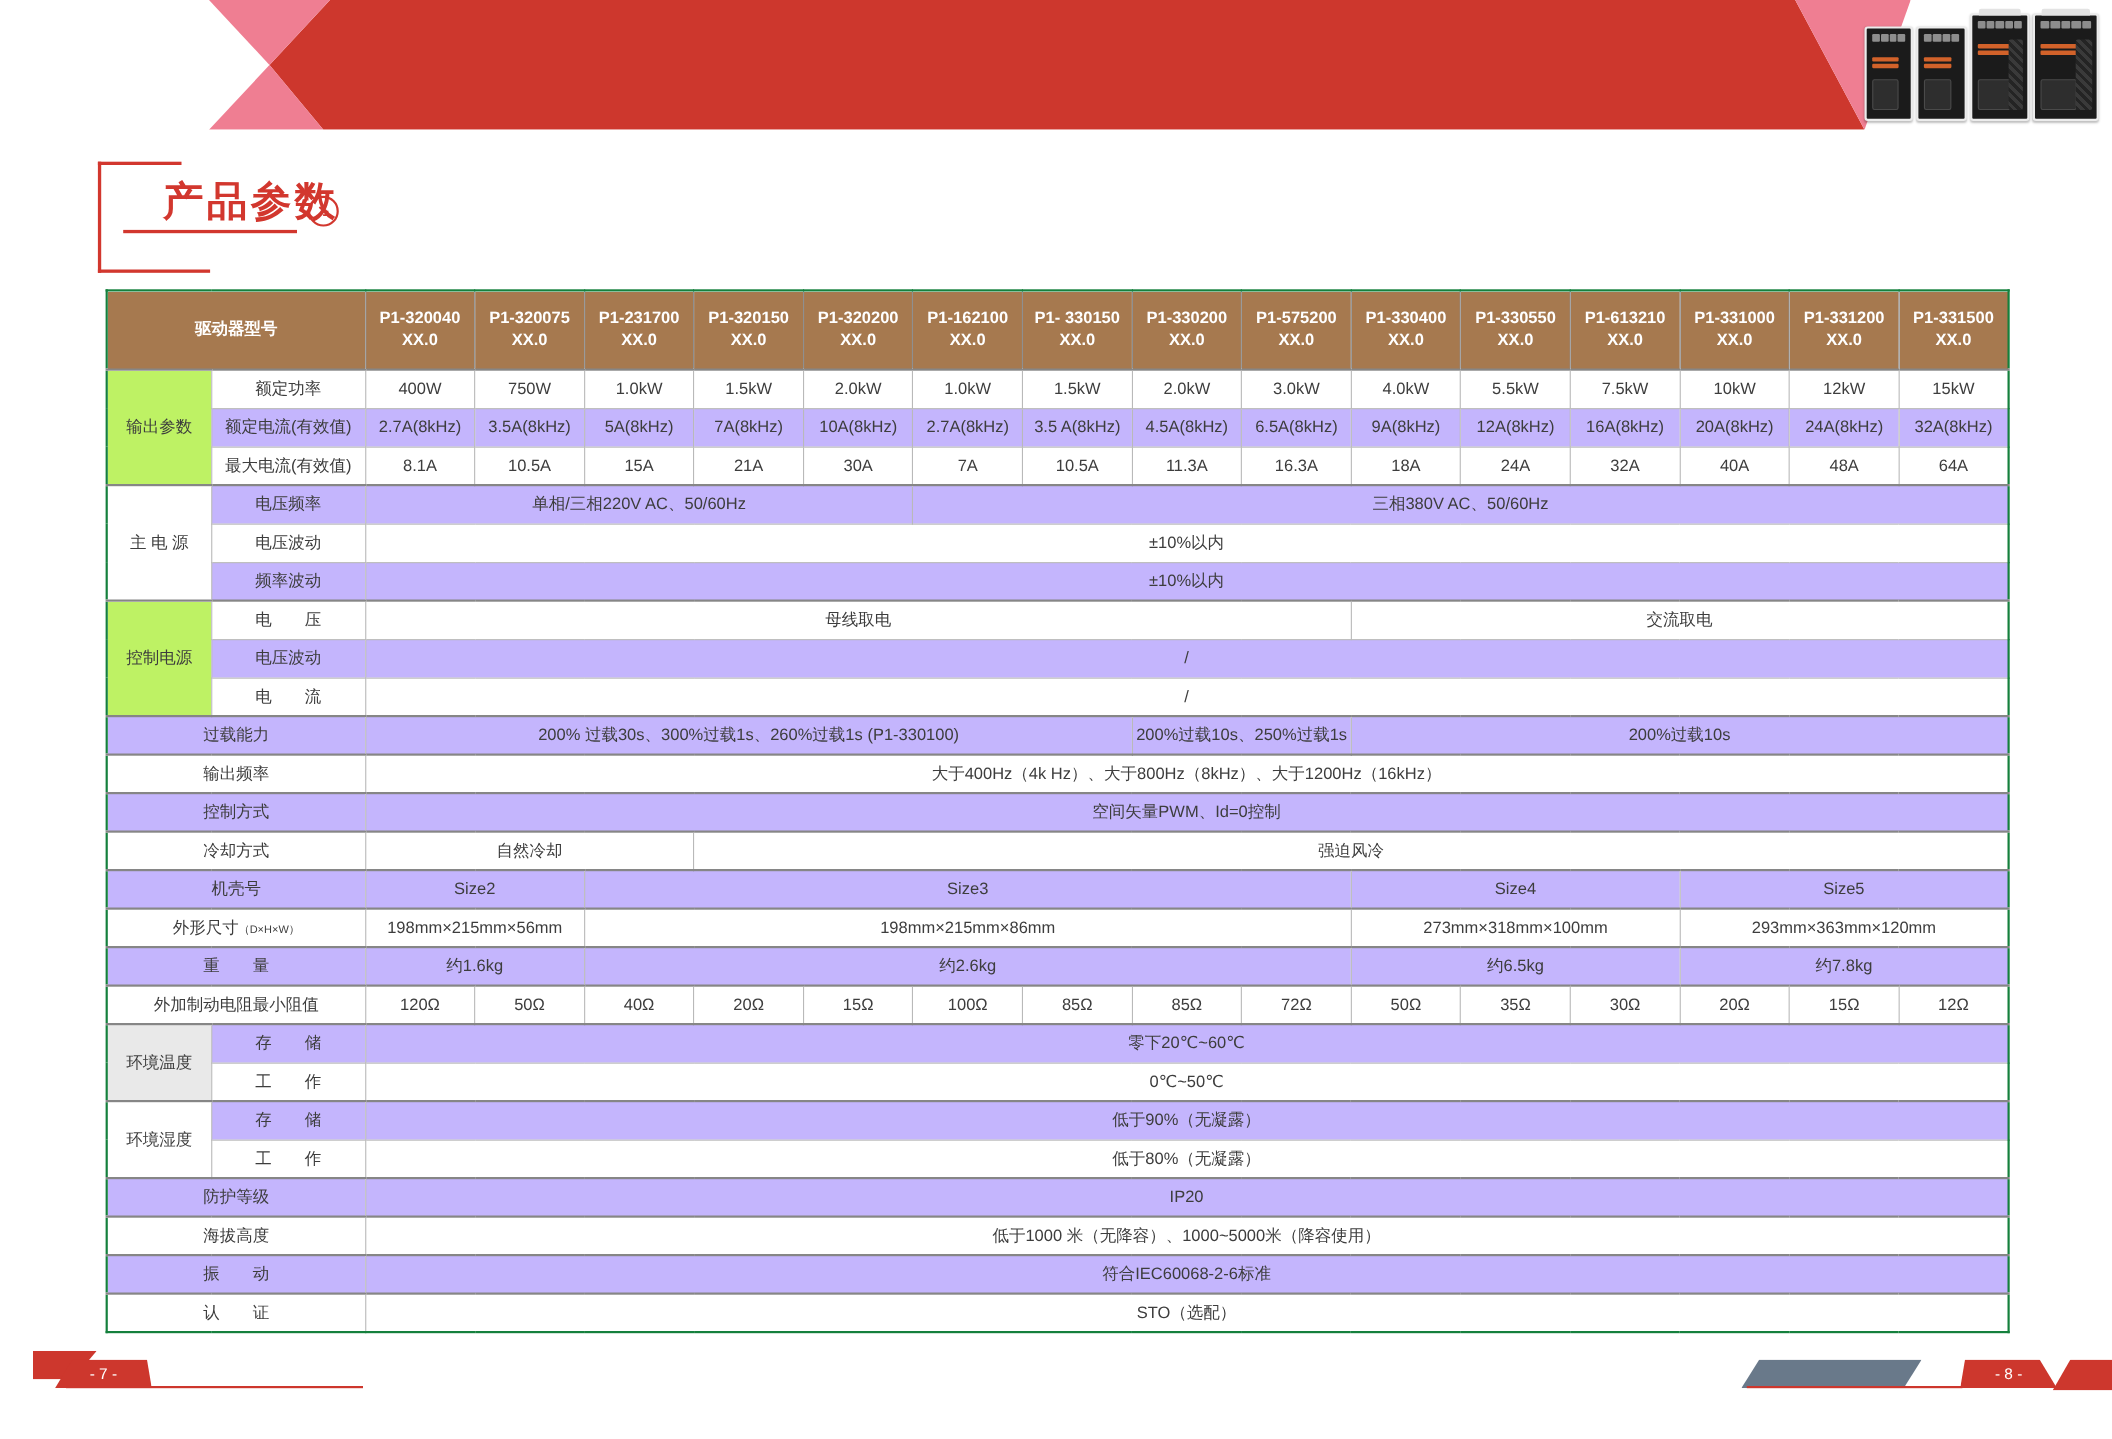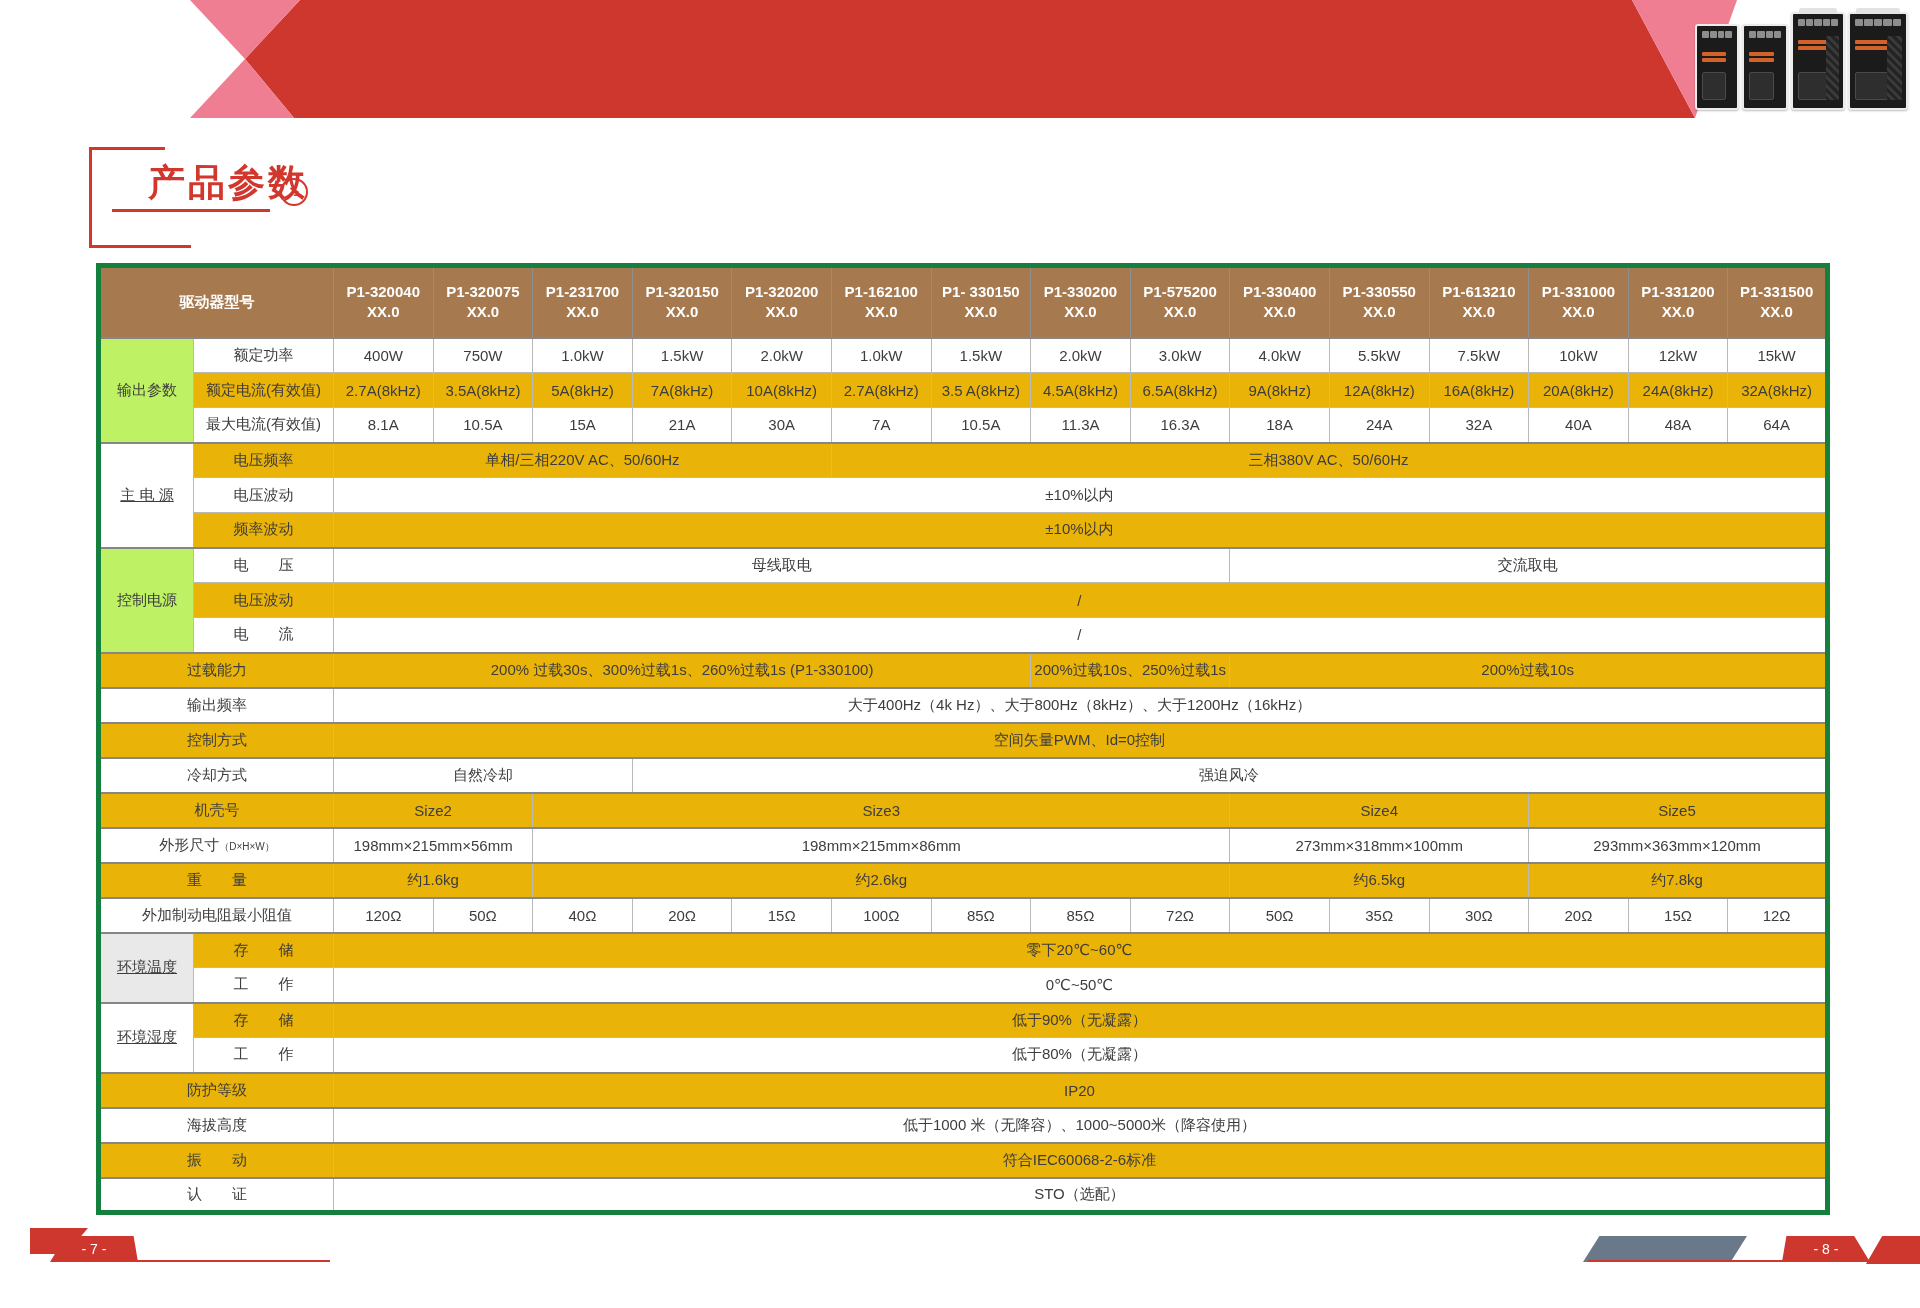--- a/index.html
+++ b/index.html
@@ -28,30 +28,30 @@
   .bracket{position:absolute;background:#d2372e;}
   .b-vert{left:89px;top:147px;width:3px;height:101px;}
   .b-top{left:89px;top:147px;width:76px;height:3px;}
   .b-bot{left:89px;top:245px;width:102px;height:3px;}
   .page-title{position:absolute;left:112px;top:158px;font-size:37px;font-weight:bold;color:#d2372e;letter-spacing:3px;margin-left:36px;}
   .title-underline{position:absolute;left:112px;top:209px;width:158px;height:3px;background:#d2372e;}
   .title-icon{position:absolute;left:280px;top:178px;width:24px;height:24px;border:2px solid #d2372e;border-radius:50%;
     color:#d2372e;font-size:15px;font-weight:bold;display:flex;align-items:center;justify-content:center;}
   
   .tbl-wrap{position:absolute;left:96px;top:263px;}
-  table{border-collapse:collapse;table-layout:fixed;width:1729px;border:5px solid #15803d;}
+  table{border-collapse:collapse;table-layout:fixed;width:1729px;border:2px solid #15803d;}
   th,td{border:1px solid #b9b9b9;text-align:center;vertical-align:middle;padding:0 2px;overflow:hidden;}
   tr{height:35px;}
   tr.head{height:72px;}
   th{background:#a6794f;color:#ffffff;font-weight:bold;font-size:15px;border:1px solid #8f8f8f;white-space:pre-line;line-height:1.35;}
   td{font-size:15px;color:#3d3d3d;}
   tr.sec>td{border-top:2px solid #868686;}
   td.group,td.sub,td.lbl{font-size:15px;}
-  tr.shade td{background:#eab308;}
-  tr.shade td.group{background:#ffffff;text-decoration:underline;}
+  tr.shade td{background:#c4b5fd;}
+  tr.shade td.group{background:#ffffff;}
   td.group.gshade{background:#e9e9e9 !important;margin-top:47px;}
   td.group{background:#bef264;}
   .dim-sub{font-size:10px;}
 </style>
 </head>
 <body>
 
 <div class="banner">
   <div class="shape red-band"></div>
   <div class="shape pink-tl"></div>

